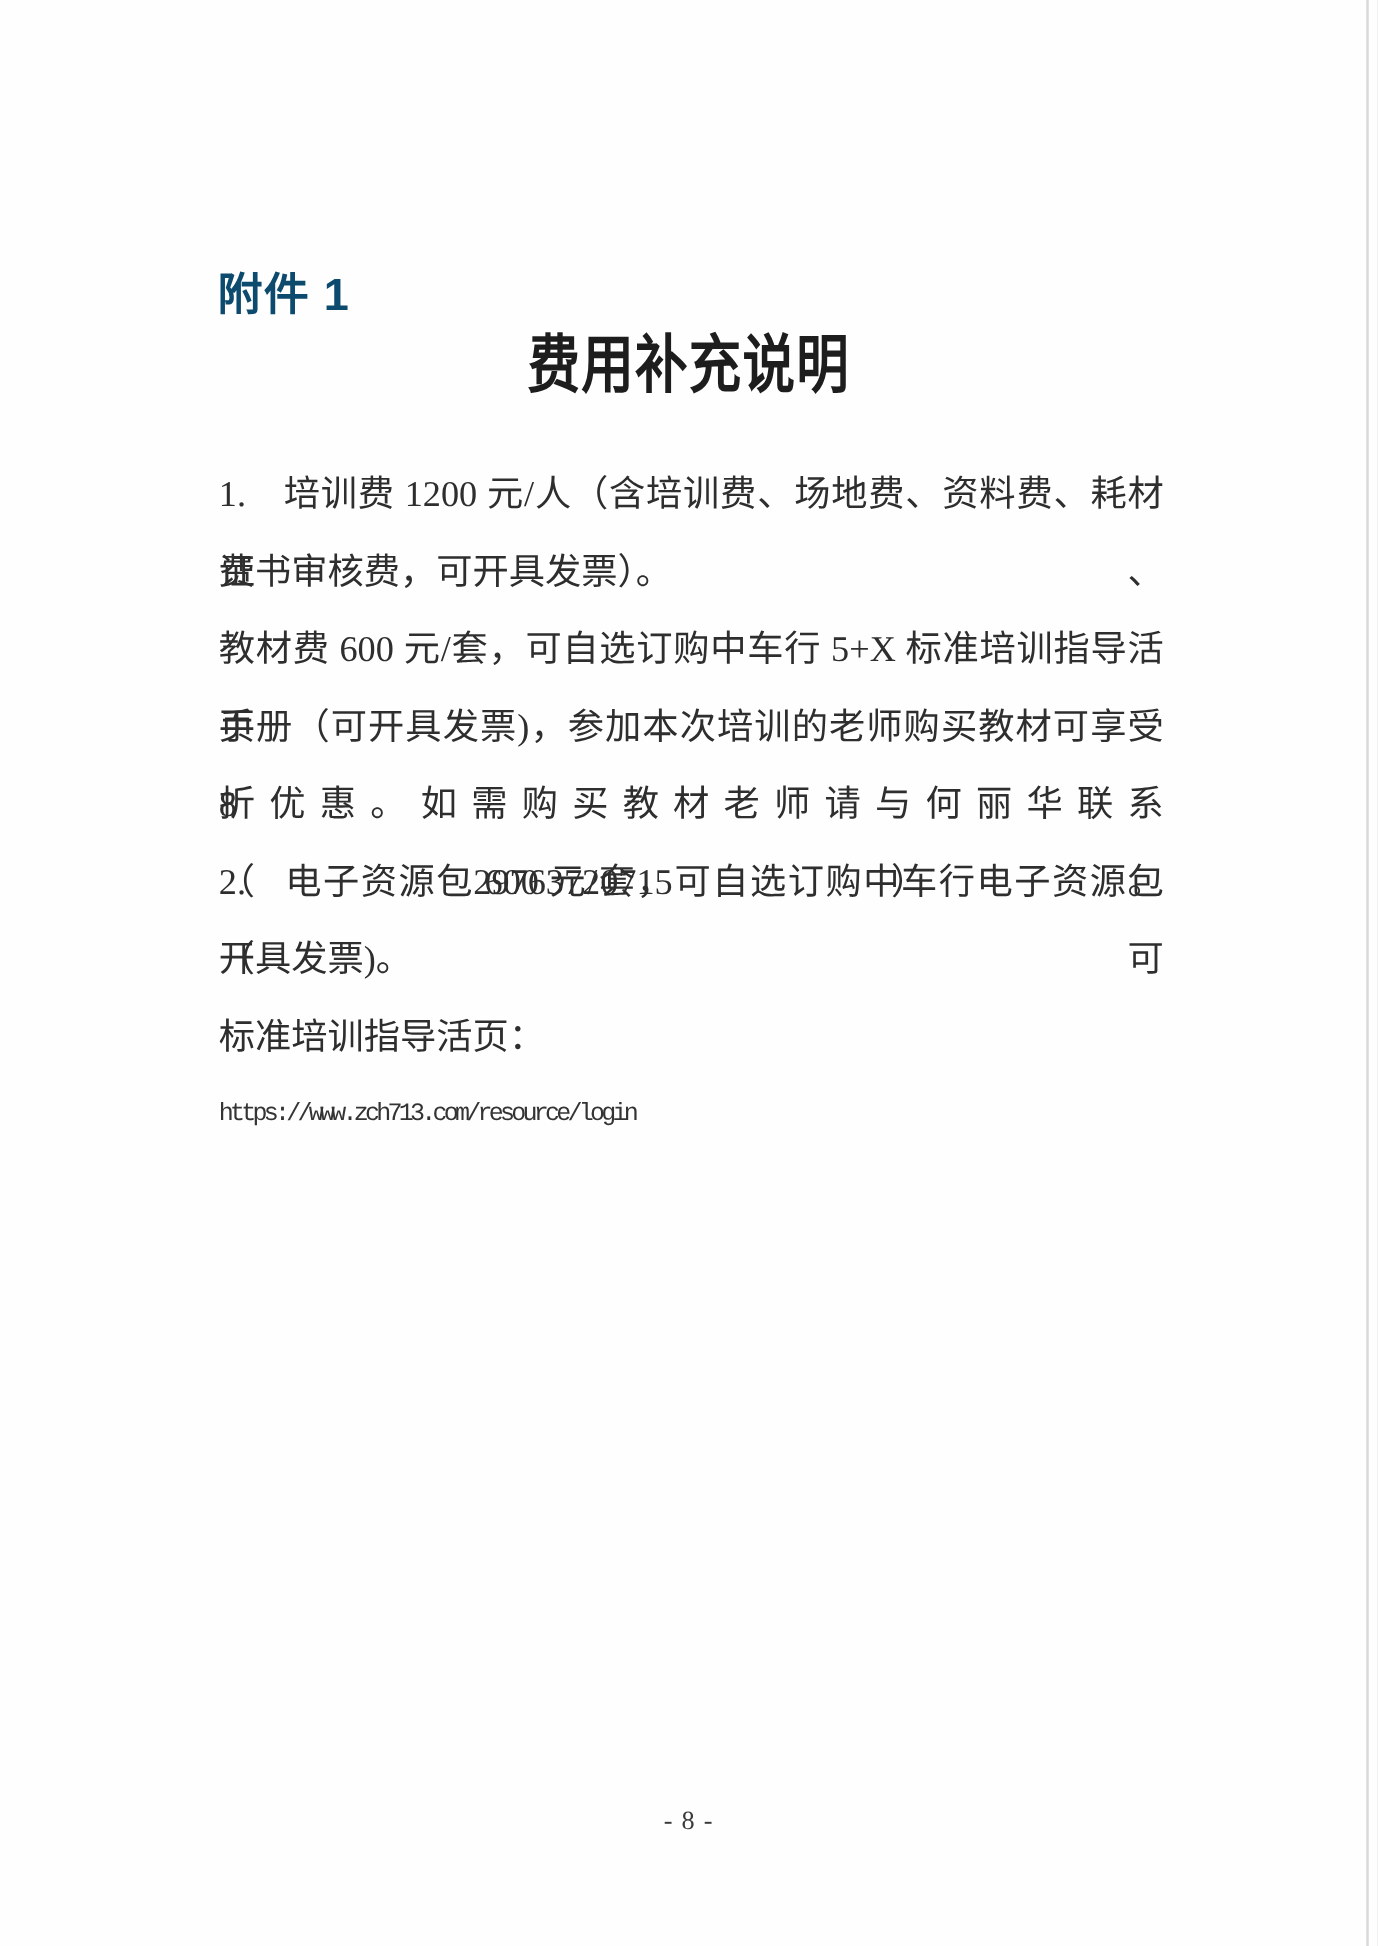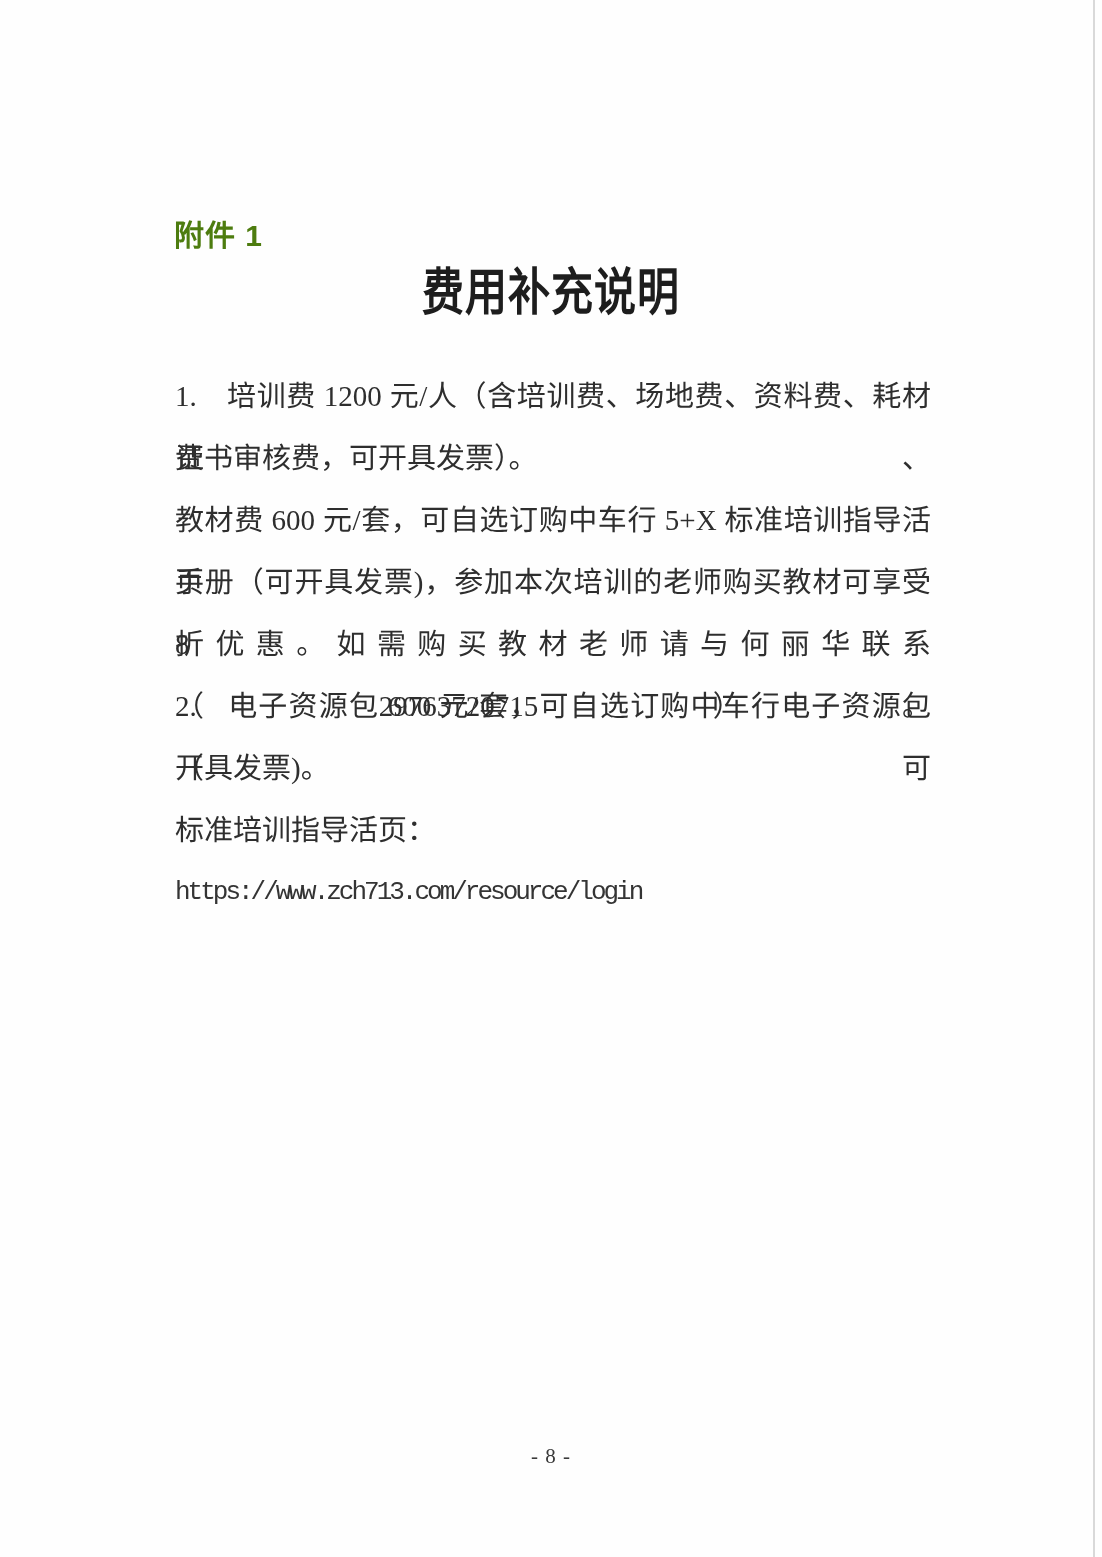--- a/index.html
+++ b/index.html
@@ -25,23 +25,23 @@
     width: 2px;
     height: 1557px;
     background: #d9d9d9;
   }
   .attachment-label {
     position: absolute;
     top: 218px;
     left: 174px;
     font-family: "Liberation Sans", "DejaVu Sans", sans-serif;
     font-weight: 700;
-    font-size: 30px;
+    font-size: 36px;
     line-height: 36px;
-    color: #4d7c0f;
+    color: #0c4a6e;
     letter-spacing: 1px;
   }
   .doc-title {
     position: absolute;
     top: 258px;
     left: 0;
     width: 1102px;
     text-align: center;
     font-family: "Liberation Serif", "DejaVu Serif", serif;
     font-weight: 700;
@@ -64,21 +64,21 @@
   .body-line {
     white-space: pre-wrap;
     height: 62px;
   }
   .body-line.full {
     text-align: justify;
     text-align-last: justify;
   }
   .body-line.url {
     font-family: "Liberation Mono", "DejaVu Sans Mono", monospace;
-    font-size: 26px;
+    font-size: 20px;
     letter-spacing: -3px;
     color: #343434;
   }
   .page-number {
     position: absolute;
     top: 1443px;
     left: 0;
     width: 1102px;
     text-align: center;
     font-size: 21px;

